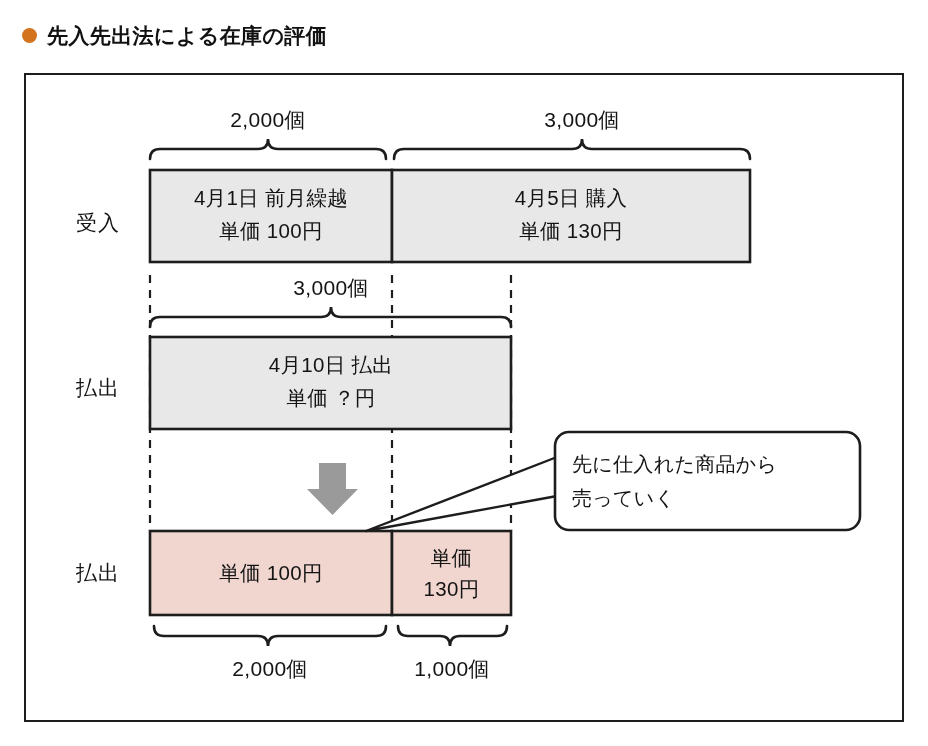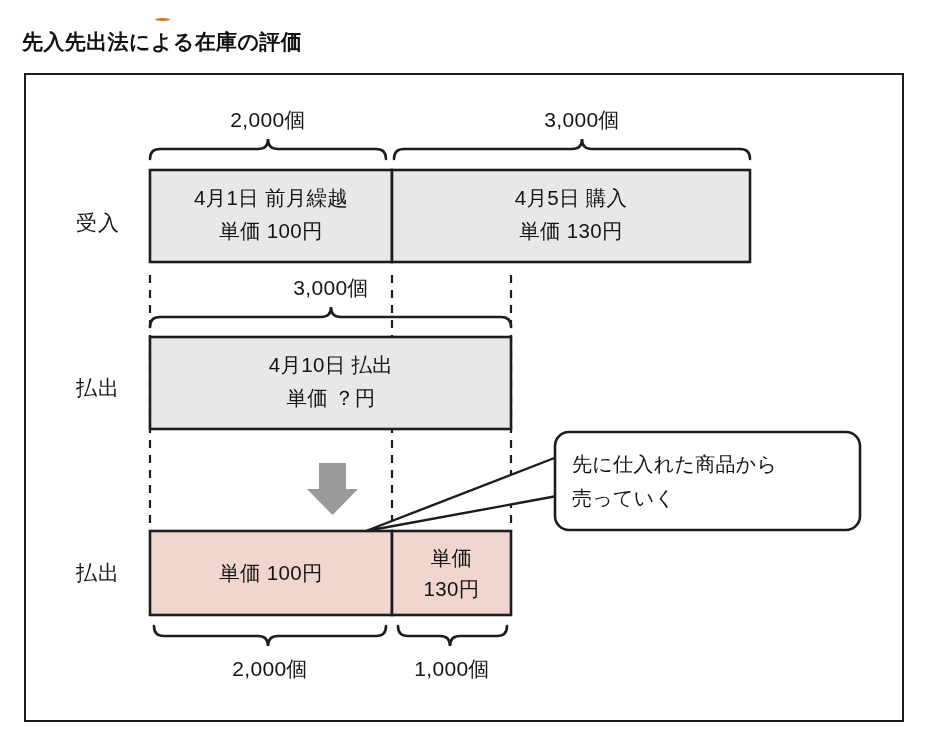--- a/index.html
+++ b/index.html
@@ -23,21 +23,20 @@
   }
   
   #title-row {
     position: absolute;
     left: 22px;
     top: 18px;
     display: flex;
     align-items: center;
     gap: 10px;
     height: 34px;
-    flex-direction: column;
   }
   .bullet-dot {
     width: 15px;
     height: 15px;
     border-radius: 50%;
     display: block;
   }
   #title-text {
     font-size: 21px;
     font-weight: 700;

